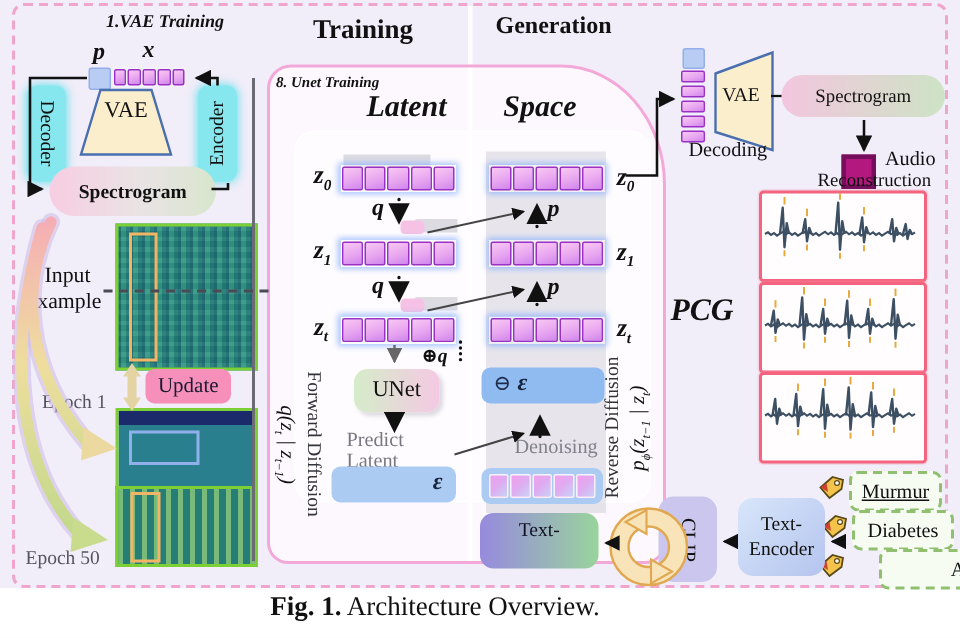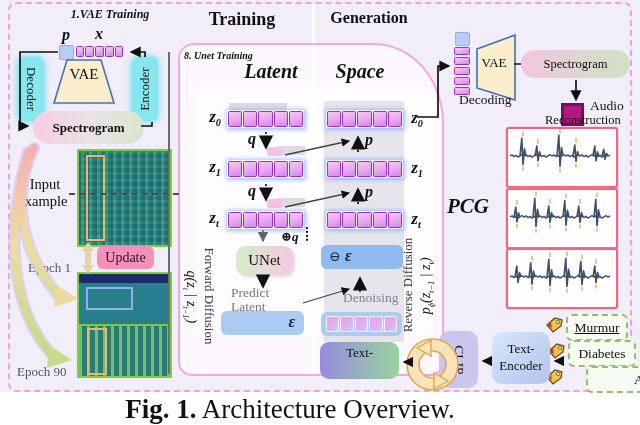--- a/index.html
+++ b/index.html
@@ -20,21 +20,21 @@
   .noisy .cell{border:1px solid rgba(255,255,255,.8);
       background:linear-gradient(135deg,#f2a0ea 0%,#e0aaf0 45%,#c9d2f6 100%);}
   .cyanbox{background:var(--cyan);border-radius:7px;box-shadow:0 0 6px 1px rgba(100,225,235,.9);}
   .vtext{white-space:nowrap;}
   .rot90{transform:rotate(90deg);}
   .rotm90{transform:rotate(-90deg);}
   .bluebox{background:var(--blue_box);border-radius:6px;}
   .wavebox{border:2px solid var(--pcg_border);border-radius:3px;background:#fffdfe;box-shadow:0 0 0 1px rgba(244,150,170,.25);}
   .tagbox{border:2px dashed var(--tag_green);border-radius:6px;background:#f7fcf3;font-size:13.5px;}
   .grayslab{background:rgba(150,150,168,.32);}
-  .caption{left:0;top:394px;width:580px;text-align:center;font-size:27px;color:#111;}
+  .caption{left:0;top:394px;width:580px;text-align:center;font-size:18px;color:#111;}
   svg{display:block;}
   .overlay{left:0;top:0;width:640px;height:392px;pointer-events:none;z-index:50;}
 </style>
 </head>
 <body>
 
 <div id="stage">
   <div class="abs figarea"></div>
   <div class="abs dashedborder"></div>
 
@@ -77,21 +77,21 @@
     <span>Update</span>
   </div>
   <div class="abs" style="left:28px;top:260px;font-size:13px;color:#55555f;">Epoch 1</div>
 
   <div class="abs" style="left:77px;top:272px;width:91px;height:50px;border:2.5px solid var(--green_border);background:linear-gradient(180deg,#1b2a6b 0 9px,#2a7f8e 9px);background-blend-mode:normal;">
     <div class="abs" style="left:7px;top:13px;width:43px;height:19px;border:2.5px solid #8fb0ea;"></div>
   </div>
   <div class="abs" style="left:77px;top:324px;width:91px;height:50px;border:2.5px solid var(--green_border);background:#2f8d7d;background-image:repeating-linear-gradient(90deg,rgba(195,230,120,.5) 0 3px,rgba(10,80,100,.25) 3px 8px);">
     <div class="abs" style="left:8px;top:2px;width:16px;height:43px;border:2.5px solid #f2b566;"></div>
   </div>
-  <div class="abs" style="left:17px;top:364px;font-size:13px;color:#55555f;">Epoch 90</div>
+  <div class="abs" style="left:17px;top:364px;font-size:13px;color:#55555f;">Epoch 50</div>
   <div class="abs" style="left:168px;top:52px;width:1.5px;height:322px;background:#6b6b75;"></div>
 
   <div class="abs" style="left:196px;top:9px;width:92px;text-align:center;font-weight:bold;font-size:18px;">Training</div>
   <div class="abs" style="left:316px;top:9px;width:106px;text-align:center;font-weight:bold;font-size:16px;">Generation</div>
 
   <div class="abs" style="left:178px;top:43px;width:266px;height:333px;background:var(--panel_fill);border-radius:16px 70px 14px 14px / 16px 80px 14px 14px;"></div>
   <div class="abs" style="left:196px;top:87px;width:236px;height:246px;background:rgba(255,255,255,.5);border:1.5px solid rgba(255,255,255,.95);border-radius:14px;"></div>
   <div class="abs" style="left:312px;top:4px;width:3px;height:372px;background:rgba(255,255,255,.95);"></div>
   <div class="abs" style="left:178px;top:43px;width:266px;height:333px;border:2px solid var(--panel_border);border-radius:16px 70px 14px 14px / 16px 80px 14px 14px;box-sizing:border-box;"></div>
   <div class="abs bi" style="left:184px;top:50px;font-size:10px;">8. Unet Training</div>

